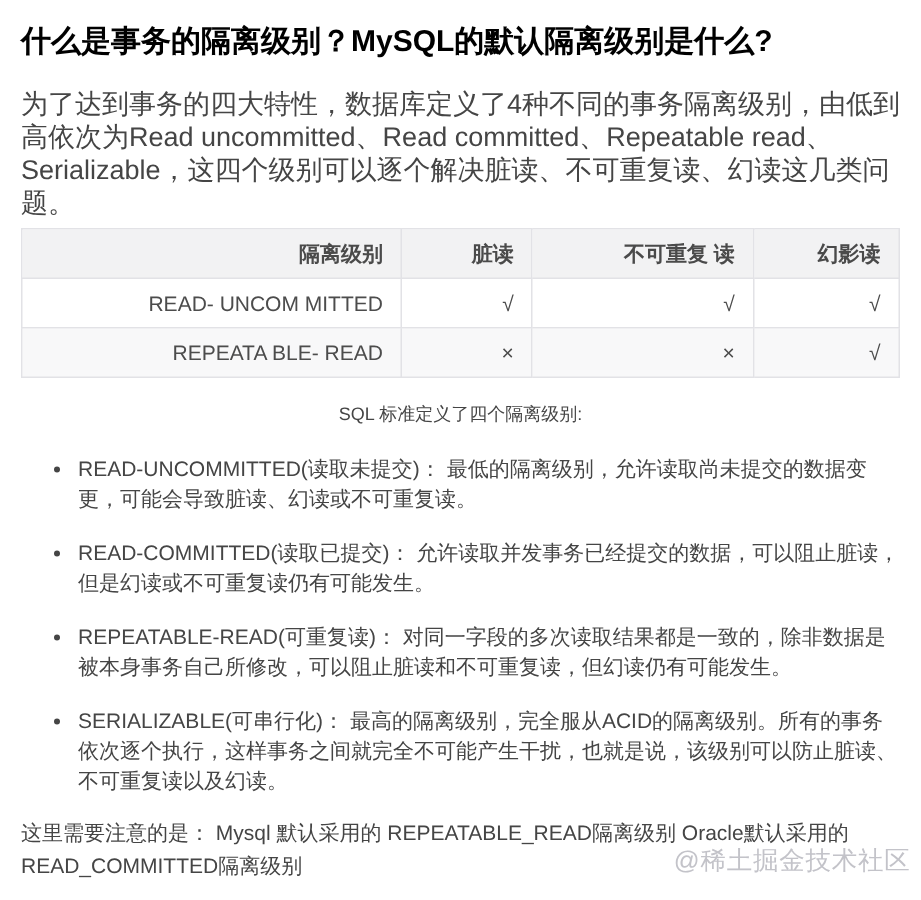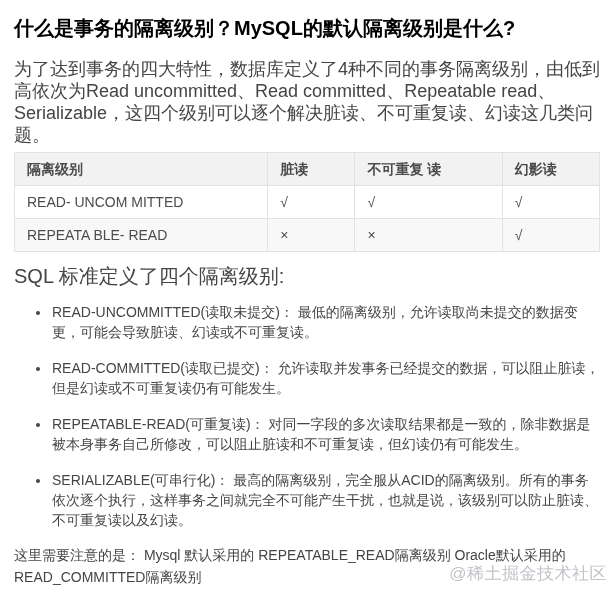--- a/index.html
+++ b/index.html
@@ -32,41 +32,42 @@
   table.iso-table {
     width: 100%;
     margin-top: 6px;
     border-collapse: collapse;
     font-size: 14px;
     color: #4c4c4c;
     table-layout: fixed;
   }
   .iso-table th, .iso-table td {
     border: 1px solid #e2e2e6;
-    text-align: left;
+    text-align: right;
     padding: 8px 12px;
     line-height: 16px;
     overflow: hidden;
     white-space: nowrap;
   }
   .iso-table th {
     background: #f2f2f3;
     font-weight: 700;
     color: #4a4a4a;
   }
   .iso-table col.c1 { width: 43.3%; }
   .iso-table col.c2 { width: 14.9%; }
   .iso-table col.c3 { width: 25.2%; }
   .iso-table col.c4 { width: 16.6%; }
   .iso-table tbody tr:nth-child(even) td { background: #f8f8f9; }
 
   .lead-p {
-    font-size: 20px;
+    font-size: 12px;
     line-height: 20px;
     margin: 14px 0 0 0;
+    text-align: center;
   }
 
   ul.levels-list {
     margin: 12px 0 0 0;
     padding-left: 37px;
     font-size: 14px;
     line-height: 20px;
   }
   ul.levels-list li { margin: 16px 0 1px 0; padding-left: 1px; }
 

